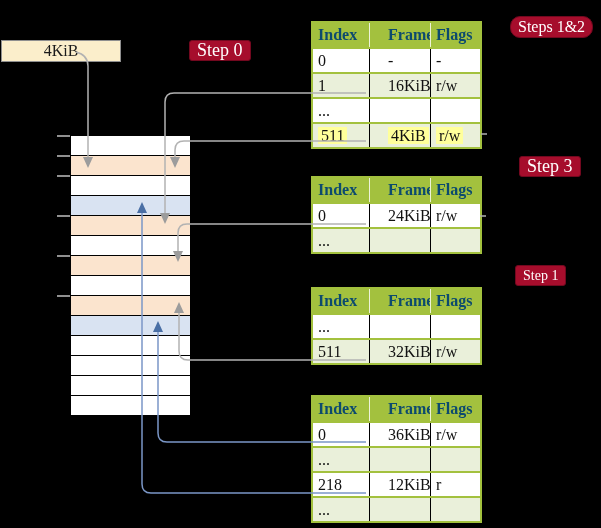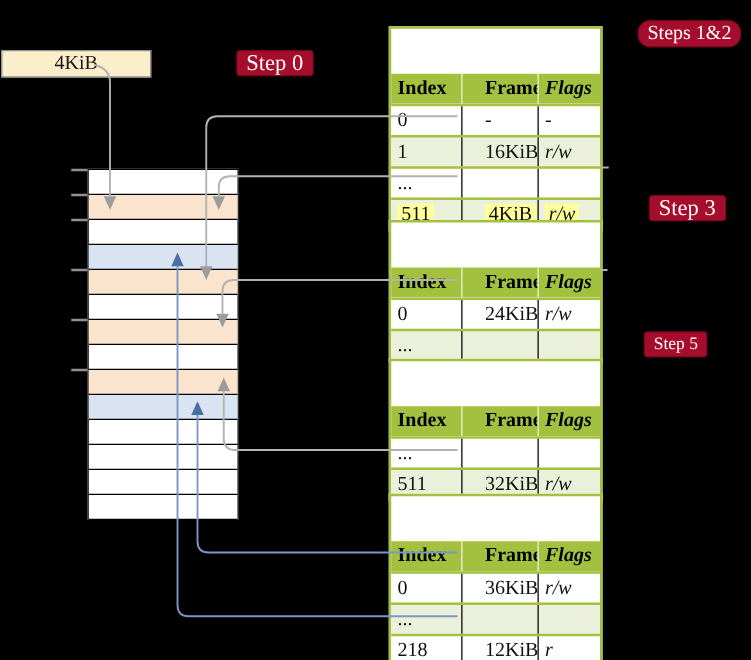--- a/index.html
+++ b/index.html
@@ -26,46 +26,46 @@
   .mrow{height:19px;border-bottom:1px solid #000;}
   .mrow.pagetable{background:var(--peach,#fbe4ce);}
   .mrow.mapped{background:var(--blue,#d9e3f2);}
   .tick{position:absolute;left:57px;width:13px;height:2px;background:#909090;}
 
   
   .ptable{position:absolute;left:311px;border:2px solid var(--header_green,#a3c13e);
           background:#fff;font-size:16px;}
   #t1{top:21px} #t2{top:176px} #t3{top:287px} #t4{top:395px}
   .trow{display:flex;}
-  .trow.thead{background:var(--header_green,#a3c13e);color:#000000;font-weight:bold;
-              height:24px;line-height:24px;margin-top:36px;}
+  .trow.thead{background:var(--header_green,#a3c13e);color:#0c4a6e;font-weight:bold;
+              height:24px;line-height:24px;}
   .trow.tdata{height:23px;line-height:23px;border-top:2px solid var(--header_green,#a3c13e);
               color:#111;background:#fff;}
   .trow.tdata.shaded{background:var(--row_green,#eaf0da);}
   .tcell{padding-left:5px;box-sizing:border-box;overflow:hidden;white-space:nowrap;}
   .tcell.c0{width:56px;}
   .tcell.c1{width:61px;padding-left:18px;}
-  .tcell.c2{width:50px;font-style:italic;}
+  .tcell.c2{width:50px;}
   .thead .tcell + .tcell{border-left:1px solid rgba(255,255,255,.8);}
   .tdata .tcell + .tcell{border-left:1px solid #000;}
   .hl{background:var(--highlight_yellow,#ffff9b);padding:0 3px;}
 
   #connectors{position:absolute;left:0;top:0;pointer-events:none;}
 </style>
 </head>
 <body>
 
 <div id="scene">
 
   <div class="cr3box">4KiB</div>
 
   <div class="badge" id="badge-step0">Step 0</div>
   <div class="badge" id="badge-steps12">Steps 1&amp;2</div>
   <div class="badge" id="badge-step3">Step 3</div>
-  <div class="badge" id="badge-step4">Step 5</div>
+  <div class="badge" id="badge-step4">Step 1</div>
 
   <div class="memstack" id="memory-stack">
       <div class="mrow empty"></div>
       <div class="mrow pagetable"></div>
       <div class="mrow empty"></div>
       <div class="mrow mapped"></div>
       <div class="mrow pagetable"></div>
       <div class="mrow empty"></div>
       <div class="mrow pagetable"></div>
       <div class="mrow empty"></div>

